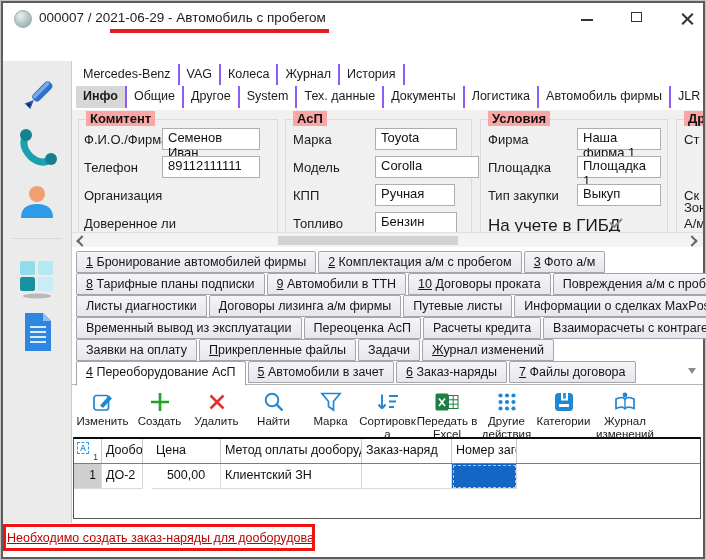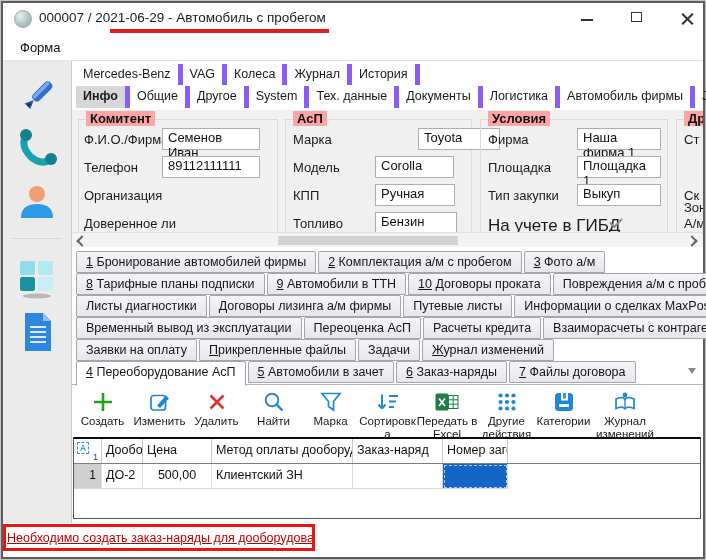--- a/index.html
+++ b/index.html
@@ -22,21 +22,21 @@
   
   .menubar{position:absolute;left:3px;top:36px;right:3px;height:24px;background:#fff;border-bottom:1px solid #e4e4e4;}
   .menu-item{position:absolute;left:13px;top:3px;padding:1px 4px;}
   
   .sidebar{position:absolute;left:3px;top:61px;width:69px;height:462px;background:#ebebeb;border-right:1px solid #cdcdcd;box-sizing:border-box;}
   .side-btn{position:absolute;left:0;width:68px;height:50px;display:flex;align-items:center;justify-content:center;}
   .side-div{position:absolute;left:9px;right:9px;top:177px;height:1px;background:#d8d8d8;}
   
   .flatstrip{position:absolute;left:76px;display:flex;align-items:stretch;white-space:nowrap;}
   .strip1{top:64px;height:21px;} .strip2{top:86px;height:22px;}
-  .flat-tab{padding:2px 7px;border-right:5px solid #8b5cf6;font-size:12.5px;line-height:16px;color:#1a1a1a;}
+  .flat-tab{padding:2px 7px;border-right:2px solid #8b5cf6;font-size:12.5px;line-height:16px;color:#1a1a1a;}
   .flat-tab.sel{background:#d7d7d7;font-weight:bold;}
   
   .formpanel{position:absolute;left:72px;top:110px;width:631px;height:122px;background:#f0f0f0;overflow:hidden;}
   .group{position:absolute;top:9px;height:140px;border:1px solid #dadada;box-sizing:border-box;}
   .g-title{position:absolute;top:1px;font-weight:bold;background:#fca5a5;padding:0 4px;white-space:nowrap;}
   .f-label{position:absolute;white-space:nowrap;color:#1a1a1a;}
   .f-input{position:absolute;height:22px;box-sizing:border-box;background:#fff;border:1px solid #aeaeae;
     font-family:"Liberation Sans",sans-serif;font-size:13px;padding:1px 5px;color:#111;}
   .check{position:absolute;width:10px;height:5px;border-left:2px solid #8c8c8c;border-bottom:2px solid #8c8c8c;transform:rotate(-45deg);}
   
@@ -58,21 +58,21 @@
   .tbtn.w62{width:62px;} .tbtn.w66{width:66px;}
   .ticon{height:26px;display:flex;align-items:center;justify-content:center;}
   .tlabel{font-size:11.5px;line-height:1.12;text-align:center;overflow-wrap:anywhere;color:#1a1a1a;}
   
   .grid{position:absolute;left:73px;top:437px;width:628px;height:82px;background:#fff;box-sizing:border-box;
     border:1px solid #555;border-top:2px solid #0c0c0c;}
   .g-head{display:flex;height:24px;border-bottom:1px solid #7e7e7e;}
   .g-row{display:flex;height:25px;}
   .gc{box-sizing:border-box;border-right:1px solid #c9c9c9;padding:4px 4px 2px 4px;font-size:12.5px;overflow:hidden;white-space:nowrap;}
   .g-row .gc{border-right:1px solid #dadada;border-bottom:1px solid #dadada;}
-  .c0{width:28px;position:relative;} .c1{width:41px;} .c2{width:69px;} .c3{width:141px;} .c4{width:90px;} .c5{width:65px;}
+  .c0{width:28px;position:relative;} .c1{width:41px;} .c2{width:69px;margin-left:9px;} .c3{width:141px;} .c4{width:90px;} .c5{width:65px;}
   .rowhead{background:#cfcfcf;text-align:right;font-size:12px;padding-right:5px;}
   .num{text-align:center;}
   .selcell{background:#1565c5;outline:1px dashed #aac8ee;outline-offset:-2px;}
   .corner-a{position:absolute;left:3px;top:3px;color:#2f9be4;border:1px dashed #2f9be4;font-size:8.5px;font-weight:bold;
     line-height:10px;padding:0 2px;}
   .corner-idx{position:absolute;right:3px;bottom:1px;font-size:8.5px;color:#333;}
   
   .redbox{position:absolute;left:3px;top:524px;width:312px;height:27px;border:3px solid #ee1414;box-sizing:border-box;
     background:#fff;display:flex;align-items:center;overflow:hidden;}
   .warnlink{color:#c00000;text-decoration:underline;font-size:12.5px;white-space:nowrap;padding-left:1px;}
@@ -91,23 +91,20 @@
       </span>
     <span class="winbtn winbtn-max">
         <span class="glyph-max"></span>
       </span>
     <span class="winbtn winbtn-close">
         <span class="glyph-close"></span>
         <span class="glyph-close2"></span>
       </span>
   </div>
 
-  <div class="menubar">
-    <span class="menu-item">Форма</span>
-  </div>
 
   <div class="sidebar">
     <div class="side-btn" style="top:10px;">
       <svg width="44" height="44" viewBox="0 0 44 44">
         <g transform="rotate(45 22 22)">
           <rect x="18" y="3" width="9" height="24" rx="4" fill="#2f6fd0"></rect>
           <rect x="19" y="4" width="3.5" height="22" rx="2" fill="#79aae8"></rect>
           <path d="M22.5 27 L18.5 36 L26.5 36 Z" fill="#1f55a8"></path>
           <circle cx="22.5" cy="34" r="1.6" fill="#12304f"></circle>
         </g>
@@ -173,23 +170,23 @@
     <span class="f-label" style="left:12px;top:22px;">Ф.И.О./Фирма</span>
     <span class="f-input" style="left:90px;top:18px;width:98px;">Семенов Иван</span>
     <span class="f-label" style="left:12px;top:50px;">Телефон</span>
     <span class="f-input" style="left:90px;top:46px;width:98px;">89112111111</span>
     <span class="f-label" style="left:12px;top:78px;">Организация</span>
     <span class="f-label" style="left:12px;top:106px;">Доверенное ли</span>
 
     <div class="group" style="left:213px;width:187px;"></div>
     <span class="g-title" style="left:221px;">АсП</span>
     <span class="f-label" style="left:221px;top:22px;">Марка</span>
-    <span class="f-input" style="left:303px;top:18px;width:82px;margin-left:43px;">Toyota</span>
+    <span class="f-input" style="left:303px;top:18px;width:82px;">Toyota</span>
     <span class="f-label" style="left:221px;top:50px;">Модель</span>
-    <span class="f-input" style="left:303px;top:46px;width:79px;">Corolla</span>
+    <span class="f-input" style="left:303px;top:46px;width:104px;">Corolla</span>
     <span class="f-label" style="left:221px;top:78px;">КПП</span>
     <span class="f-input" style="left:303px;top:74px;width:80px;">Ручная</span>
     <span class="f-label" style="left:221px;top:106px;">Топливо</span>
     <span class="f-input" style="left:303px;top:102px;width:82px;">Бензин</span>
 
     <div class="group" style="left:408px;width:188px;"></div>
     <span class="g-title" style="left:416px;">Условия</span>
     <span class="f-label" style="left:416px;top:22px;">Фирма</span>
     <span class="f-input" style="left:505px;top:18px;width:84px;">Наша фирма 1</span>
     <span class="f-label" style="left:416px;top:50px;">Площадка</span>
@@ -231,33 +228,33 @@
   <div class="tabrow" style="top:361px;z-index:5;">
     <span class="tabbtn active"><u>4</u><span> Переоборудование АсП</span></span><span class="tabbtn"><u>5</u><span> Автомобили в зачет</span></span><span class="tabbtn"><u>6</u><span> Заказ-наряды</span></span><span class="tabbtn"><u>7</u><span> Файлы договора</span></span>
   </div>
   <span class="ddarrow"></span>
 
   <div class="whitepanel">
     <div class="toolbar">
       <div class="tbtn">
         <span class="ticon">
           <svg width="22" height="22" viewBox="0 0 22 22">
-              <path d="M11 2v18M2 11h18" stroke="#21a321" stroke-width="2.6"></path>
-            </svg>
-        </span>
-          <span class="tlabel">Создать</span>
-      </div>
-      <div class="tbtn">
-        <span class="ticon">
-          <svg width="22" height="22" viewBox="0 0 22 22">
               <rect x="2" y="4.5" width="14.5" height="14.5" rx="2.5" stroke="#1e88d2" stroke-width="1.7" fill="none"></rect>
               <path d="M8 14.5 L17 4.5 L20 7.5 L11 17 Z" fill="#1e88d2"></path>
             </svg>
         </span>
           <span class="tlabel">Изменить</span>
+      </div>
+      <div class="tbtn">
+        <span class="ticon">
+          <svg width="22" height="22" viewBox="0 0 22 22">
+              <path d="M11 2v18M2 11h18" stroke="#21a321" stroke-width="2.6"></path>
+            </svg>
+        </span>
+          <span class="tlabel">Создать</span>
       </div>
       <div class="tbtn">
         <span class="ticon">
           <svg width="20" height="20" viewBox="0 0 20 20">
               <path d="M3.5 3.5 L16.5 16.5 M16.5 3.5 L3.5 16.5" stroke="#e03131" stroke-width="2.6"></path>
             </svg>
         </span>
           <span class="tlabel">Удалить</span>
       </div>
       <div class="tbtn">

